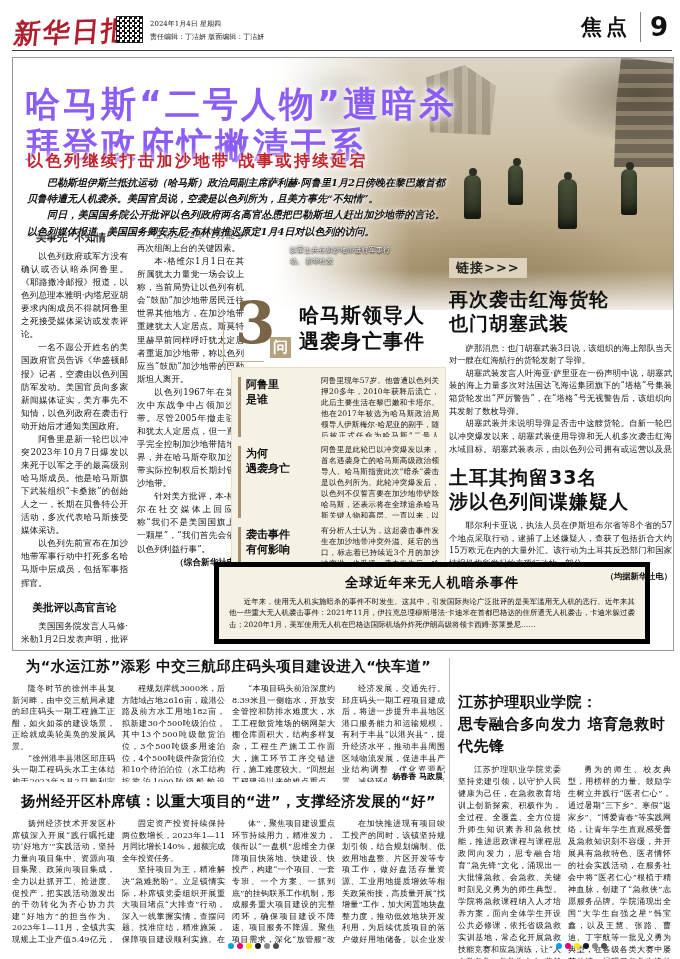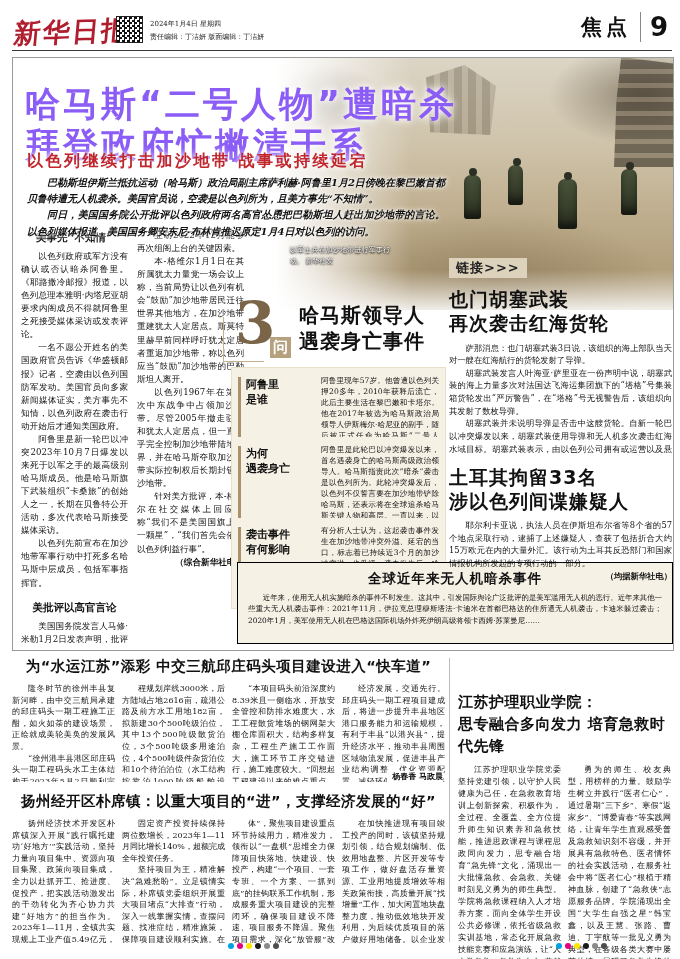--- a/index.html
+++ b/index.html
@@ -71,22 +71,22 @@
   .qtitle{margin-left:12px;margin-top:2px;font-size:20px;font-weight:800;line-height:1.32;
      letter-spacing:1px;font-family:"DejaVu Sans",sans-serif;}
   .qrows{margin-top:9px;background:#f6f1e5;border:1px solid #eadfc8;padding:7px 6px 2px;}
   .qrow{display:flex;gap:17px;margin-bottom:7px;}
   .qlabel{flex:0 0 58px;border-left:3px solid #a8916b;padding-left:5px;margin-top:2px;
      font-size:11px;font-weight:800;line-height:1.4;white-space:pre-line;
      font-family:"DejaVu Sans",sans-serif;}
   .qtext{flex:1;font-size:7.6px;line-height:1.46;text-align:justify;overflow:hidden;}
   .qt1{max-height:62px;} .qt2{max-height:74px;} .qt3{max-height:74px;}
   
-  .dronebox{position:absolute;left:224px;top:504px;width:436px;height:82px;background:#f6f1e5;
-     border:1px solid #000000;padding:5px 10px 0;box-sizing:border-box;}
+  .dronebox{position:absolute;left:201px;top:504px;width:436px;height:82px;background:#f6f1e5;
+     border:5px solid #000000;padding:5px 10px 0;box-sizing:border-box;}
   .dronetitle{text-align:center;font-size:13.5px;font-weight:800;margin:2px 0 4px;
      font-family:"DejaVu Sans",sans-serif;letter-spacing:1px;}
   .dronetext{font-size:7.4px;line-height:1.55;text-align:justify;text-indent:2em;overflow:hidden;max-height:48px;}
   
   .rightcol{position:absolute;left:436px;top:199px;width:223px;}
   .chip{display:inline-block;background:#ddd3bd;color:#222;padding:1px 7px;font-size:13px;
      font-weight:bold;font-family:"DejaVu Sans",sans-serif;letter-spacing:1px;}
   .rh{margin:9px 0 6px;font-size:19px;font-weight:800;line-height:1.28;letter-spacing:1px;
      font-family:"DejaVu Sans",sans-serif;}
   .rbody{font-size:8.3px;line-height:1.52;text-align:justify;overflow:hidden;}
@@ -213,22 +213,22 @@
     </div>
 
     <div class="dronebox">
       <div class="dronetitle">全球近年来无人机暗杀事件</div>
       <div class="dronetext">近年来，使用无人机实施暗杀的事件不时发生。这其中，引发国际舆论广泛批评的是美军滥用无人机的恶行。近年来其他一些重大无人机袭击事件：2021年11月，伊拉克总理穆斯塔法·卡迪米在首都巴格达的住所遭无人机袭击，卡迪米躲过袭击；2020年1月，美军使用无人机在巴格达国际机场外炸死伊朗高级将领卡西姆·苏莱曼尼……</div>
     </div>
 
     <div class="rightcol">
       <span class="chip">链接&gt;&gt;&gt;</span>
       <div class="rh">
+        <div>再次袭击红海货轮</div>
         <div>也门胡塞武装</div>
-        <div>再次袭击红海货轮</div>
       </div>
       <div class="rbody rbody1">
           <p class="para">萨那消息：也门胡塞武装3日说，该组织的海上部队当天对一艘在红海航行的货轮发射了导弹。</p>
           <p class="para">胡塞武装发言人叶海亚·萨里亚在一份声明中说，胡塞武装的海上力量多次对法国达飞海运集团旗下的“塔格”号集装箱货轮发出“严厉警告”，在“塔格”号无视警告后，该组织向其发射了数枚导弹。</p>
           <p class="para">胡塞武装并未说明导弹是否击中这艘货轮。自新一轮巴以冲突爆发以来，胡塞武装使用导弹和无人机多次袭击红海水域目标。胡塞武装表示，由以色列公司拥有或运营以及悬挂以色列国旗的所有船只都将是该组织的“合法打击目标”。</p>
         </div>
       <div class="rh">
         <div>土耳其拘留33名</div>
         <div>涉以色列间谍嫌疑人</div>
       </div>

